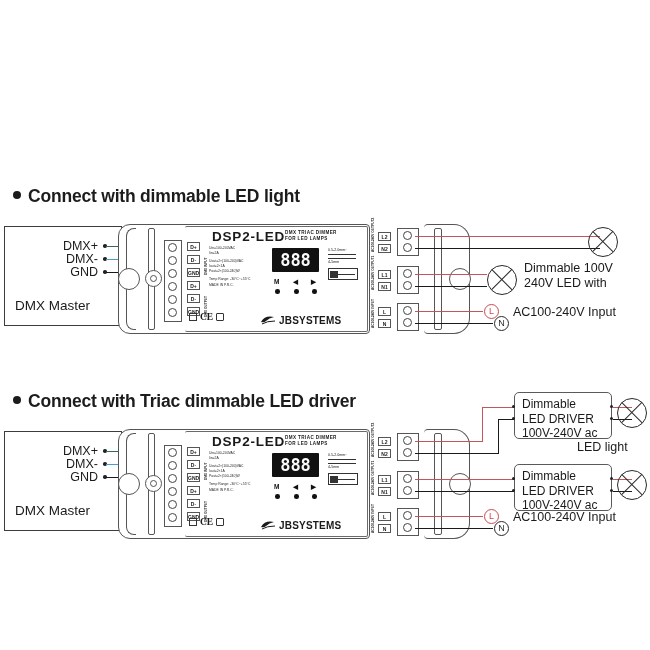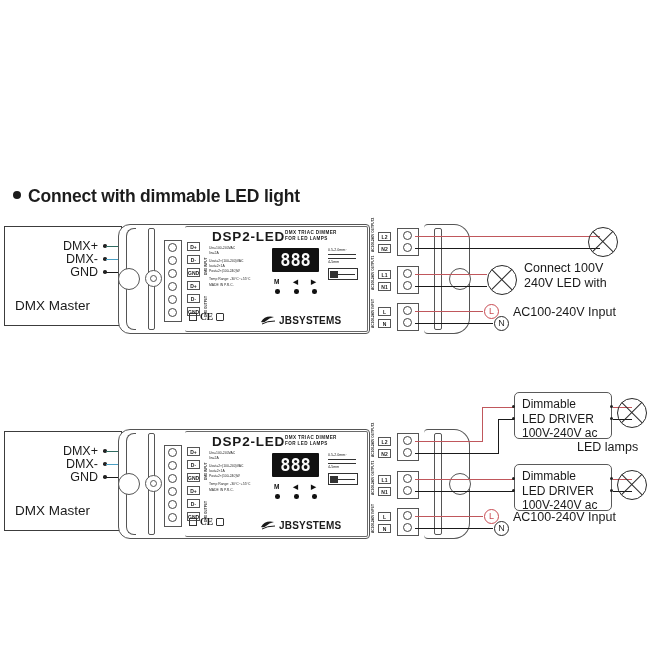--- a/index.html
+++ b/index.html
@@ -384,24 +384,27 @@
   <div class="wire wh" style="left:415px; top:246px; width:72px; border-top-color:#1a1a1a;"></div>
   <div class="wire wh" style="left:415px; top:271px; width:68px; border-top-color:#c0575c;"></div>
   <div class="wire wh" style="left:415px; top:283px; width:78px; border-top-color:#1a1a1a;"></div>
 
   <div class="lamp" style="left:588px; top:187px;"></div>
   <div class="lamp" style="left:487px; top:225px;"></div>
 
   <div class="ln-circle live" style="left:484px; top:264px;">L</div>
   <div class="ln-circle" style="left:494px; top:276px;">N</div>
 
-  <div class="caption" style="left:524px; top:221px;">Connect 100V</div>
+  <div class="caption" style="left:524px; top:221px;">Dimmable 100V</div>
   <div class="caption" style="left:524px; top:236px;">240V LED with</div>
   <div class="caption" style="left:513px; top:265px;">AC100-240V Input</div>
 
+  <div class="heading" id="heading-2">
+    <span class="bullet"></span><span>Connect with Triac dimmable LED driver</span>
+  </div>
 
   <div class="box dmx-master" style="left:4px; top:391px;">
     <span class="mlabel">DMX Master</span>
   </div>
   <div class="pin-label" style="left:38px; top:404px; width:60px;">DMX+</div>
   <div class="pin-label" style="left:38px; top:417px; width:60px;">DMX-</div>
   <div class="pin-label" style="left:38px; top:430px; width:60px;">GND</div>
   <div class="pin-dot" style="left:103px; top:409px;"></div>
   <div class="pin-dot" style="left:103px; top:422px;"></div>
   <div class="pin-dot" style="left:103px; top:435px;"></div>
@@ -531,21 +534,21 @@
     <div>LED DRIVER</div>
     <div>100V-240V ac</div>
   </div>
   <div class="drv-dot" style="left:512px; top:365px;"></div>
   <div class="drv-dot" style="left:512px; top:377px;"></div>
   <div class="drv-dot" style="left:610px; top:365px;"></div>
   <div class="drv-dot" style="left:610px; top:377px;"></div>
   <div class="wire wh" style="left:613px; top:367px; width:19px; border-top-color:#c0575c;"></div>
   <div class="wire wh" style="left:613px; top:379px; width:19px; border-top-color:#1a1a1a;"></div>
   <div class="lamp" style="left:617px; top:358px;"></div>
-  <div class="caption" style="left:577px; top:400px;">LED lamps</div>
+  <div class="caption" style="left:577px; top:400px;">LED light</div>
 
   <div class="driver-box" style="left:514px; top:424px; width:98px; height:47px;">
     <div>Dimmable</div>
     <div>LED DRIVER</div>
     <div>100V-240V ac</div>
   </div>
   <div class="drv-dot" style="left:512px; top:437px;"></div>
   <div class="drv-dot" style="left:512px; top:449px;"></div>
   <div class="drv-dot" style="left:610px; top:437px;"></div>
   <div class="drv-dot" style="left:610px; top:449px;"></div>

